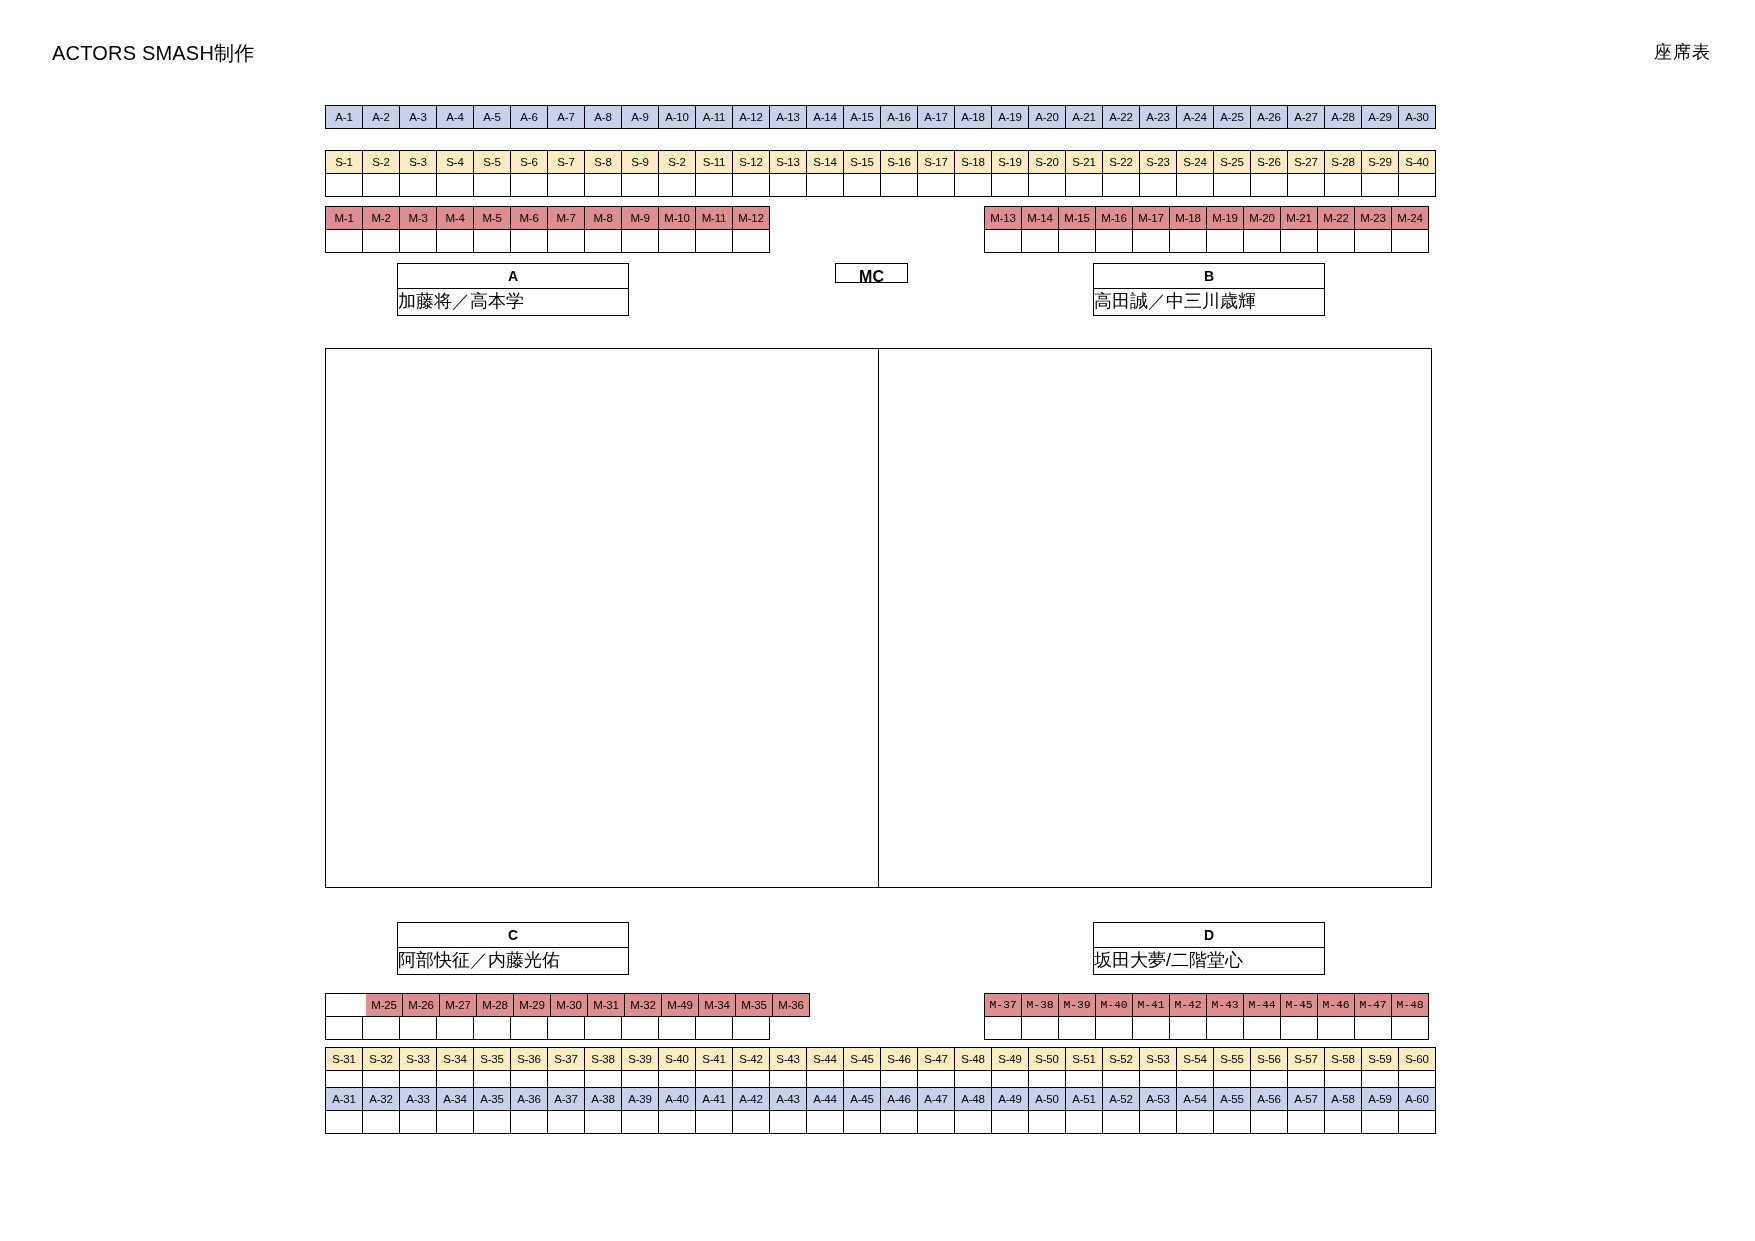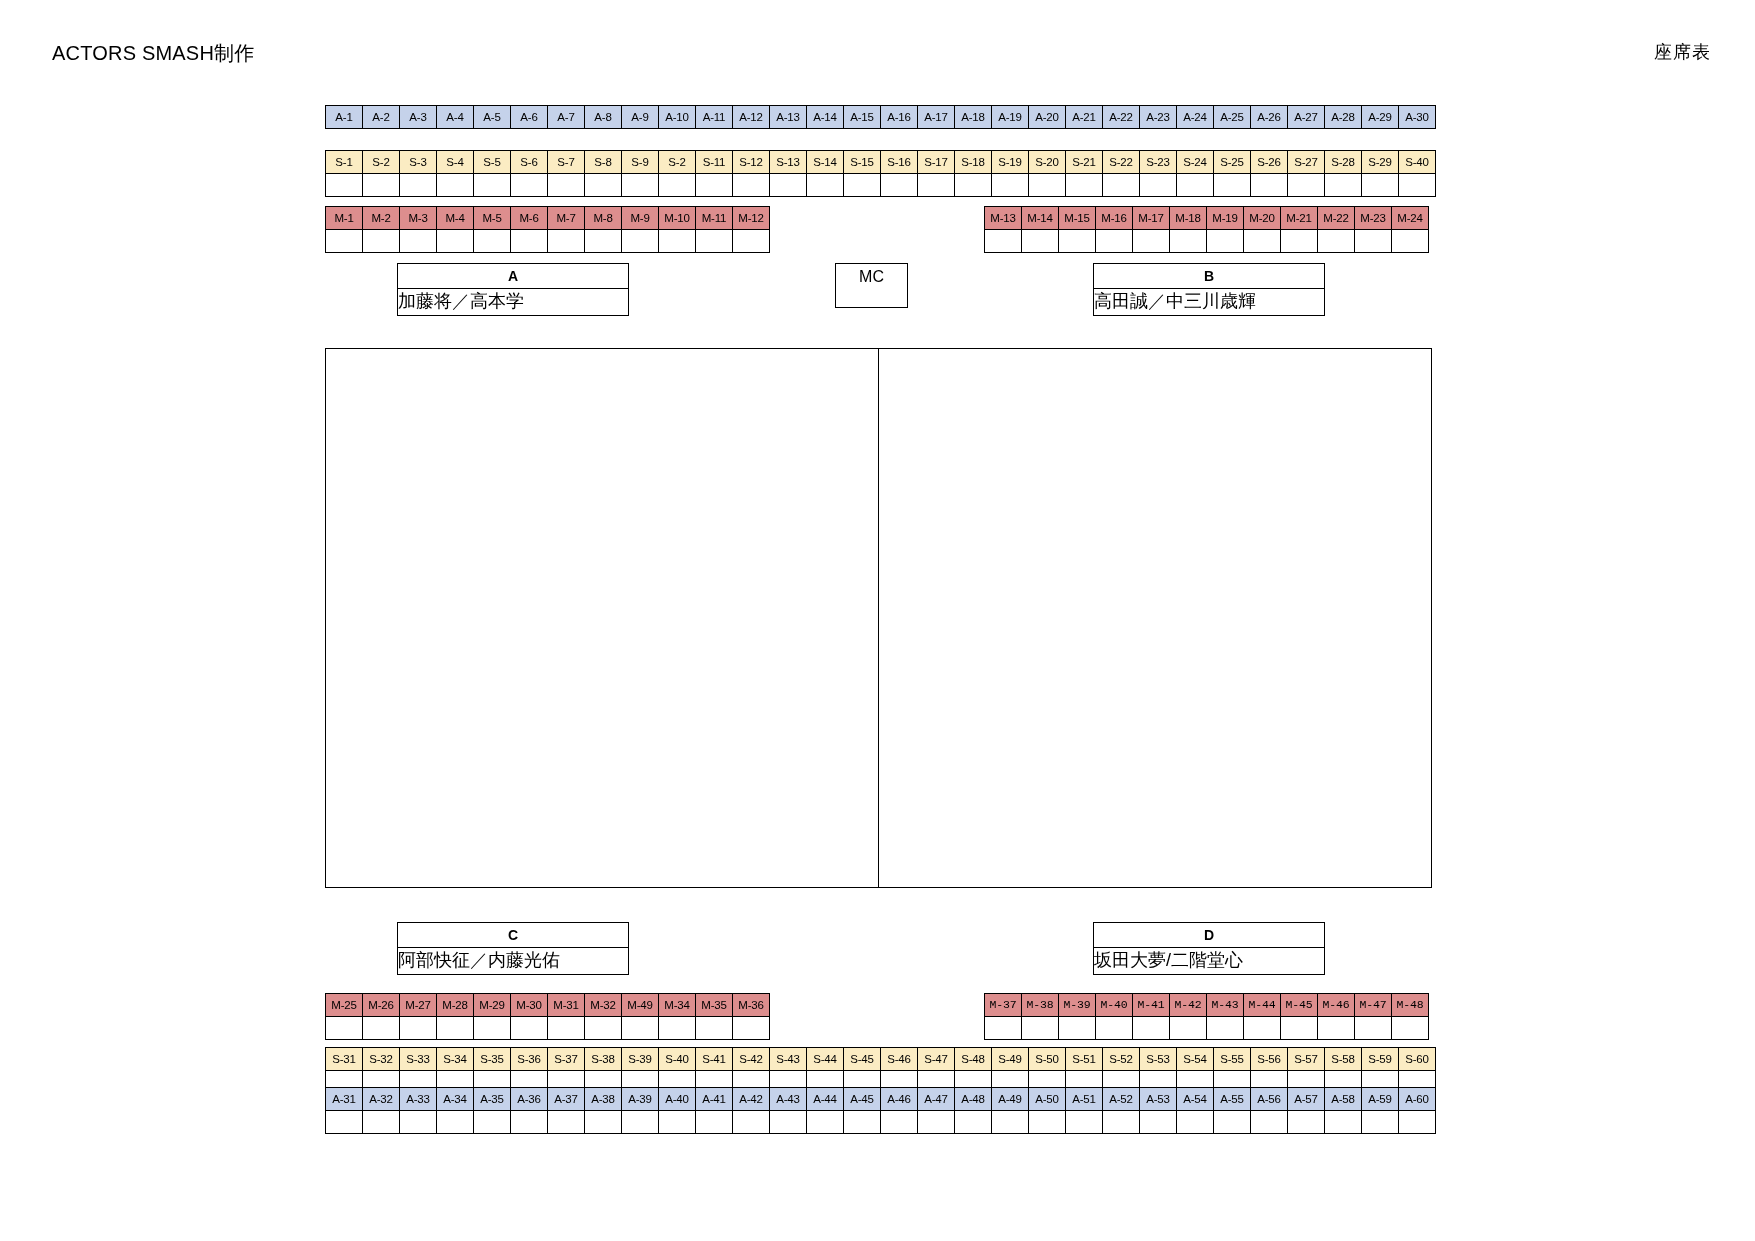--- a/index.html
+++ b/index.html
@@ -84,25 +84,25 @@
     line-height: 25px;
     text-align: left;
     font-size: 18px;
     box-sizing: border-box;
   }
   .mc-box {
     position: absolute;
     border: 1px solid #000;
     box-sizing: border-box;
     width: 73px;
-    height: 45px;
+    height: 20px;
     line-height: 25px;
     text-align: center;
     font-size: 16px;
-    font-weight: normal;
+    font-weight: bold;
   }
   
   .stage {
     position: absolute;
     border: 1px solid #000;
     box-sizing: border-box;
     display: flex;
   }
   .stage-half {
     flex: 1 1 50%;
@@ -297,21 +297,21 @@
   <div class="name-box" style="left:397px; top:922px;">
     <div class="title">C</div>
     <div class="members">阿部快征／内藤光佑</div>
   </div>
 
   <div class="name-box" style="left:1093px; top:922px;">
     <div class="title">D</div>
     <div class="members">坂田大夢/二階堂心</div>
   </div>
 
-  <div class="seat-row row-m" style="left:325px; top:993px;">
+  <div class="seat-row row-m" style="left:325px; top:993px;padding-left:40px;">
       <div class="seat-cell">M-25</div>
       <div class="seat-cell">M-26</div>
       <div class="seat-cell">M-27</div>
       <div class="seat-cell">M-28</div>
       <div class="seat-cell">M-29</div>
       <div class="seat-cell">M-30</div>
       <div class="seat-cell">M-31</div>
       <div class="seat-cell">M-32</div>
       <div class="seat-cell">M-49</div>
       <div class="seat-cell">M-34</div>

